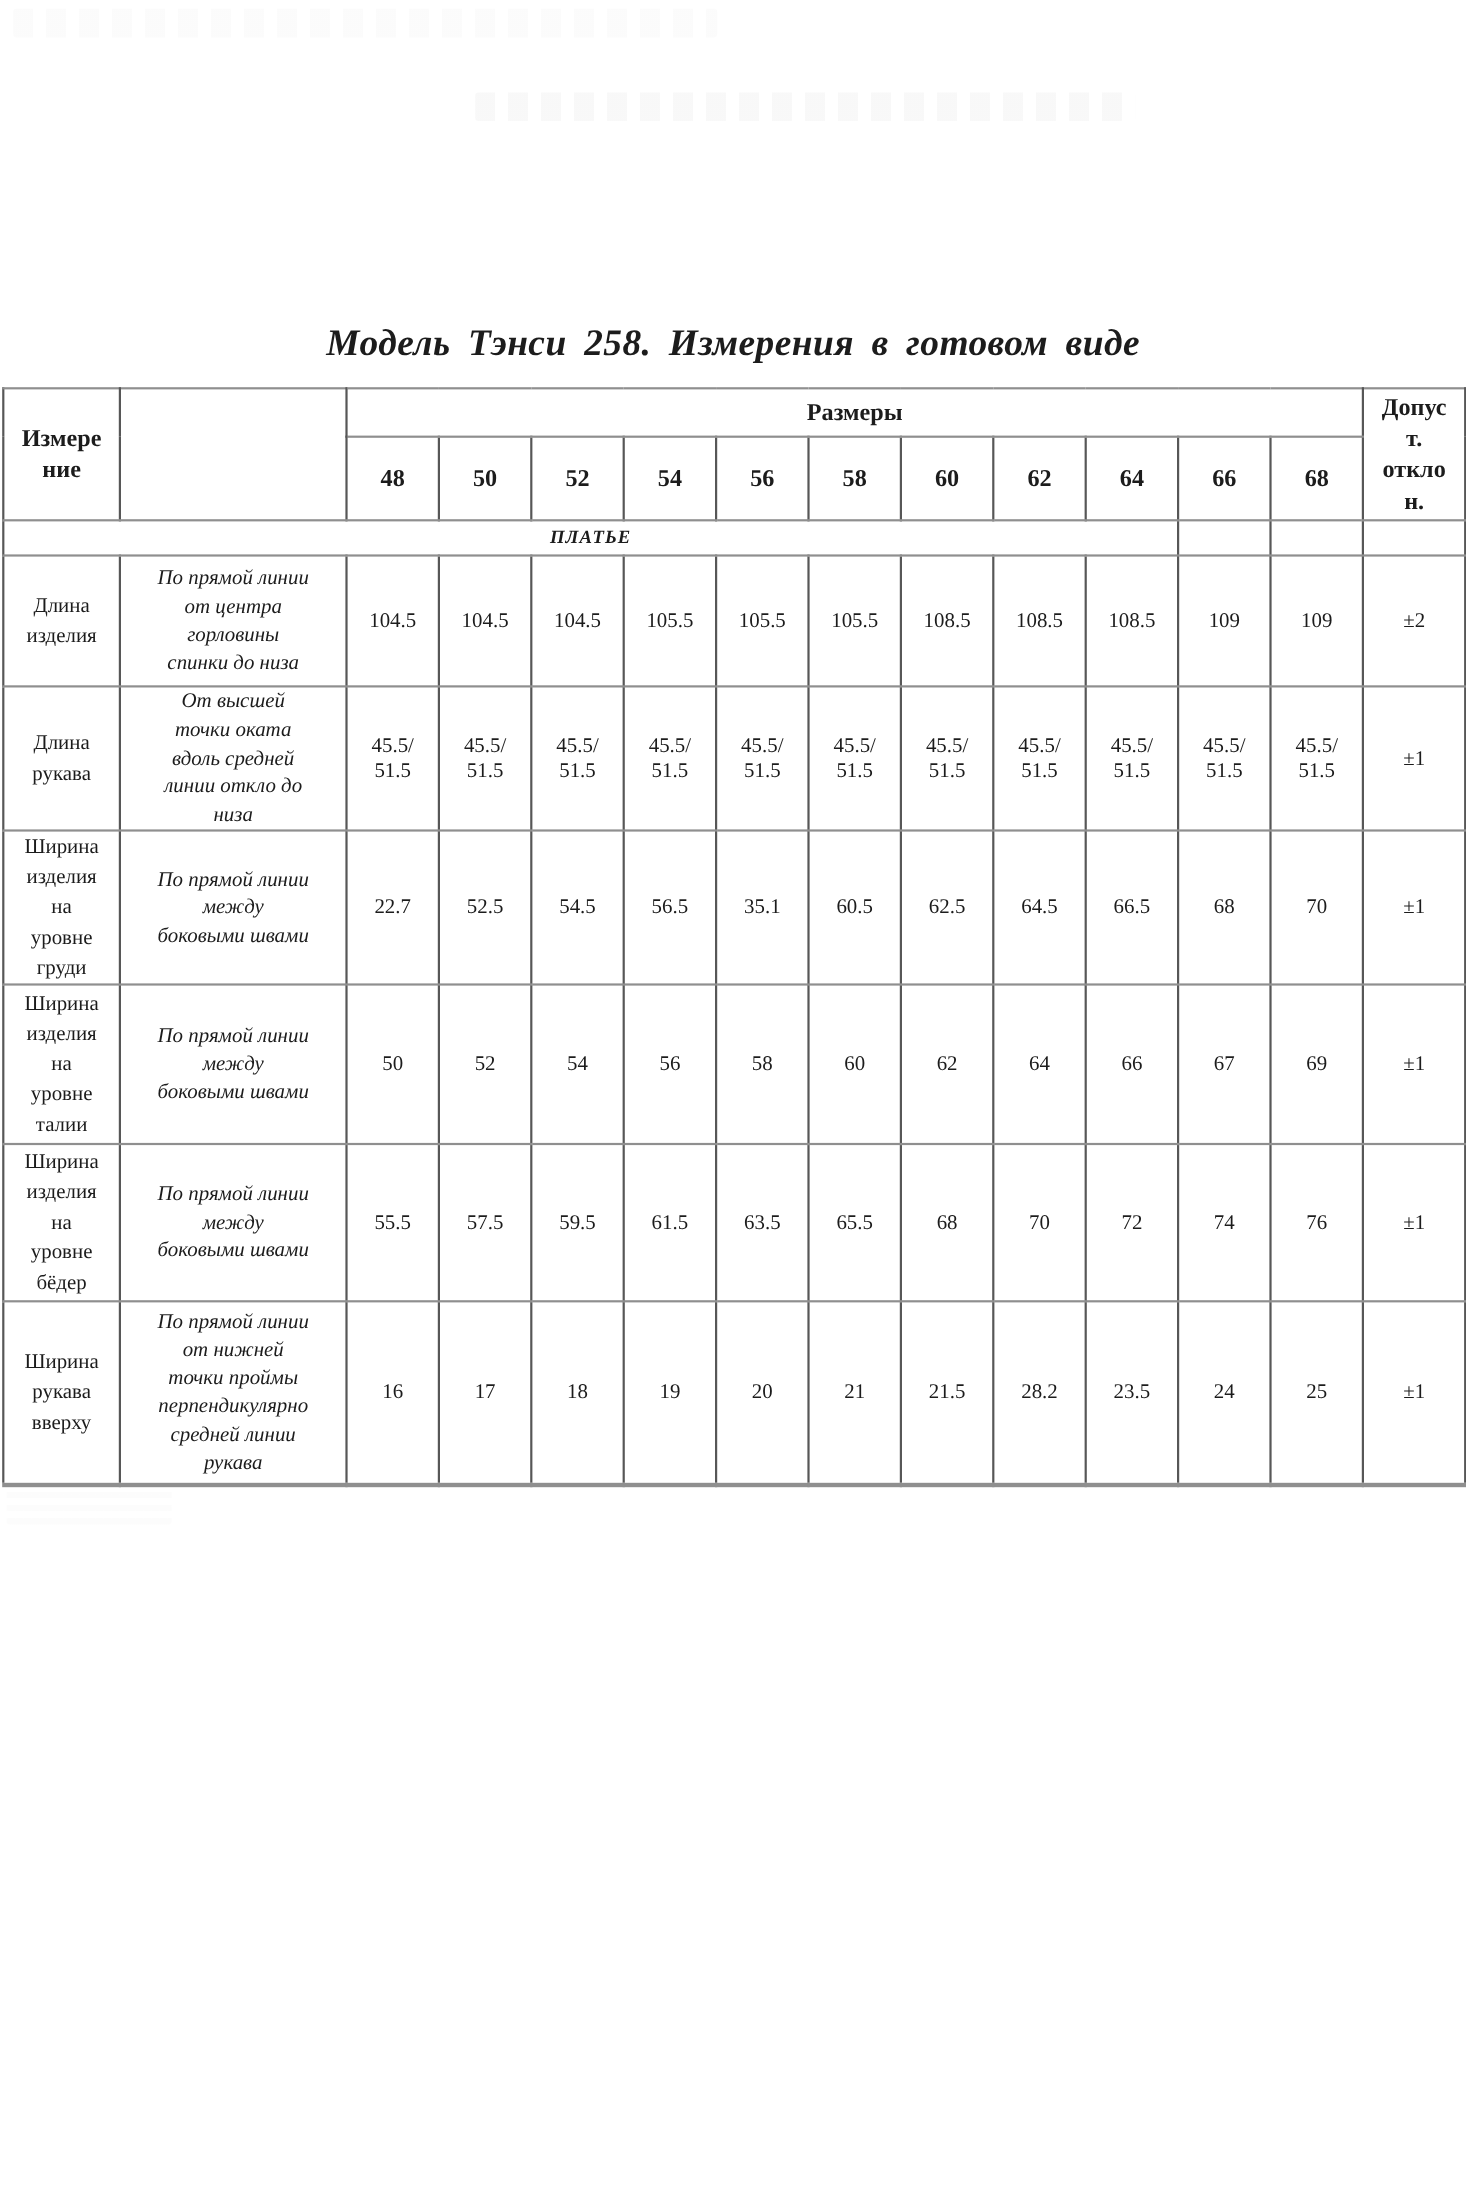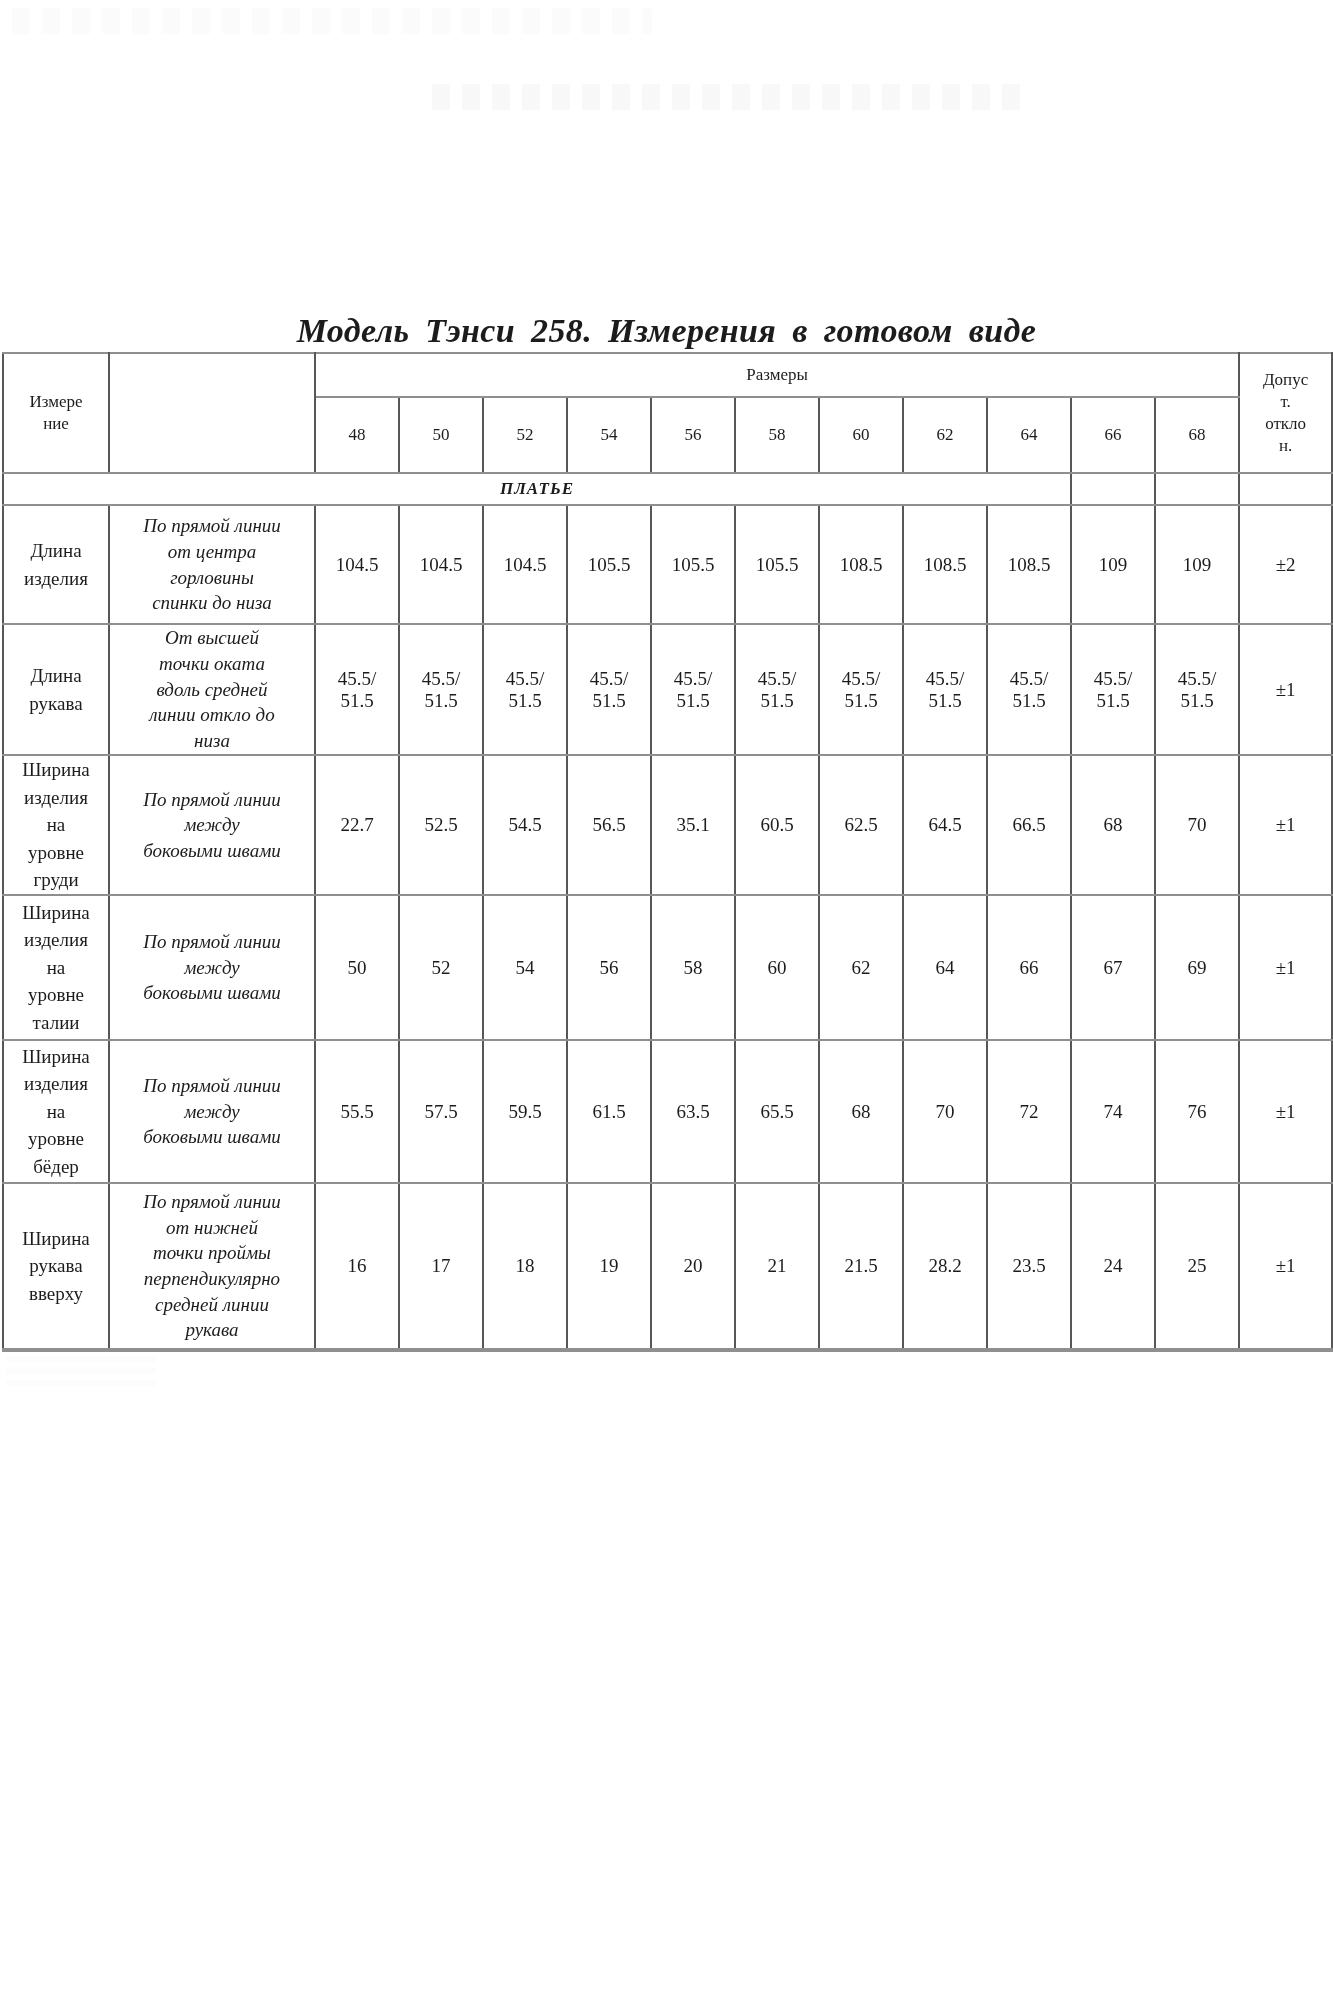--- a/index.html
+++ b/index.html
@@ -7,37 +7,37 @@
     position:relative;width:1333px;height:2000px;background:#ffffff;
     font-family:"Liberation Serif", serif;color:#1c1c1c;overflow:hidden;
   }
   
   .wm{position:absolute;opacity:0.045;background:repeating-linear-gradient(90deg,#6a6a6a 0 18px,transparent 18px 30px);border-radius:3px;}
   .wm-a{top:84px;left:432px;width:600px;height:26px;}
   .wm-b{top:8px;left:12px;width:640px;height:26px;opacity:0.025;}
   .wm-c{top:1352px;left:6px;width:150px;height:34px;opacity:0.02;background:repeating-linear-gradient(0deg,#6a6a6a 0 6px,transparent 6px 12px);}
 
   .title{
-    position:absolute;top:312px;left:0;width:100%;margin:0;
+    position:absolute;top:294px;left:0;width:100%;margin:0;
     text-align:center;font-size:34px;font-weight:bold;font-style:italic;
     word-spacing:7px;letter-spacing:0.4px;
   }
 
   table.mtable{
     position:absolute;top:352px;left:2px;width:1329px;
     border-collapse:collapse;table-layout:fixed;background:#ffffff;
   }
   table.mtable{border:2px solid #606060;border-bottom:4px solid #8f8f8f;}
   .mtable th,.mtable td{
     border-left:2px solid #575757;border-right:2px solid #575757;
     border-top:2px solid #8f8f8f;border-bottom:2px solid #8f8f8f;
     padding:0;text-align:center;vertical-align:middle;
     white-space:pre-line;overflow:hidden;
   }
-  .mtable th{font-weight:normal;font-size:17px;line-height:1.3;}
+  .mtable th{font-weight:bold;font-size:22px;line-height:1.3;}
   tr.hdr1{height:44px;}
   tr.hdr2{height:76px;}
   .c-name{line-height:1.35;}
   .c-tol{font-size:18px;line-height:1.4;}
   tr.section{height:32px;}
   .section-cell{font-weight:bold;font-style:italic;font-size:17px;letter-spacing:1px;border-radius:12px;}
   td.name{font-weight:normal;font-size:19px;line-height:1.45;padding:0 4px;}
   td.desc{font-style:italic;font-size:19px;line-height:1.35;padding:0 6px;}
   td.val{font-size:19px;}
   td.tol{font-size:19px;}

